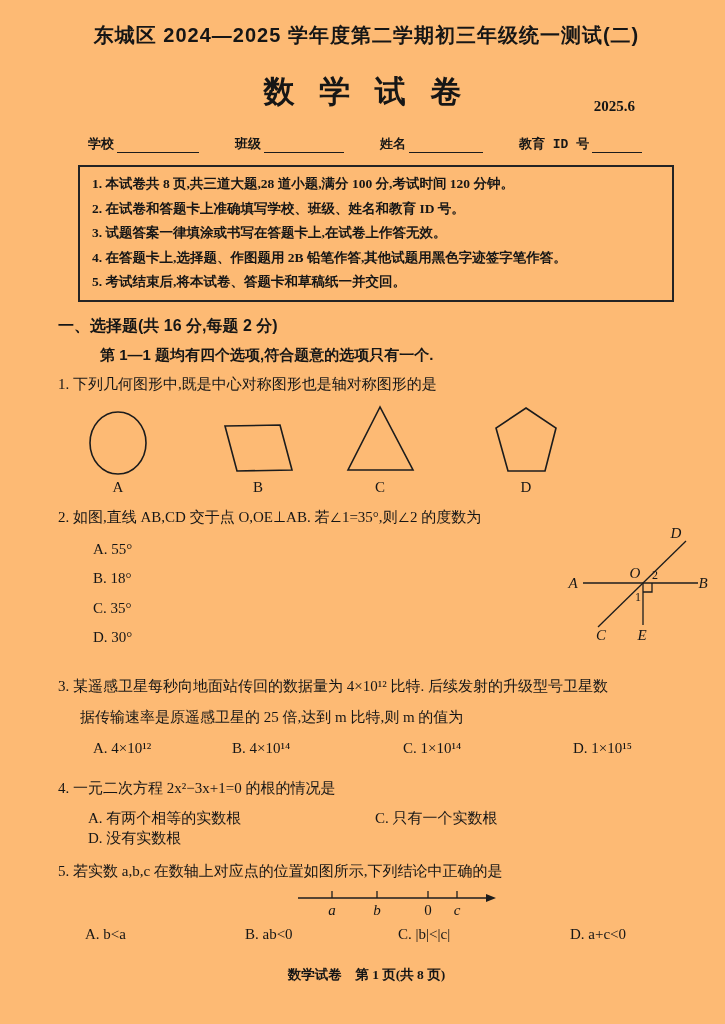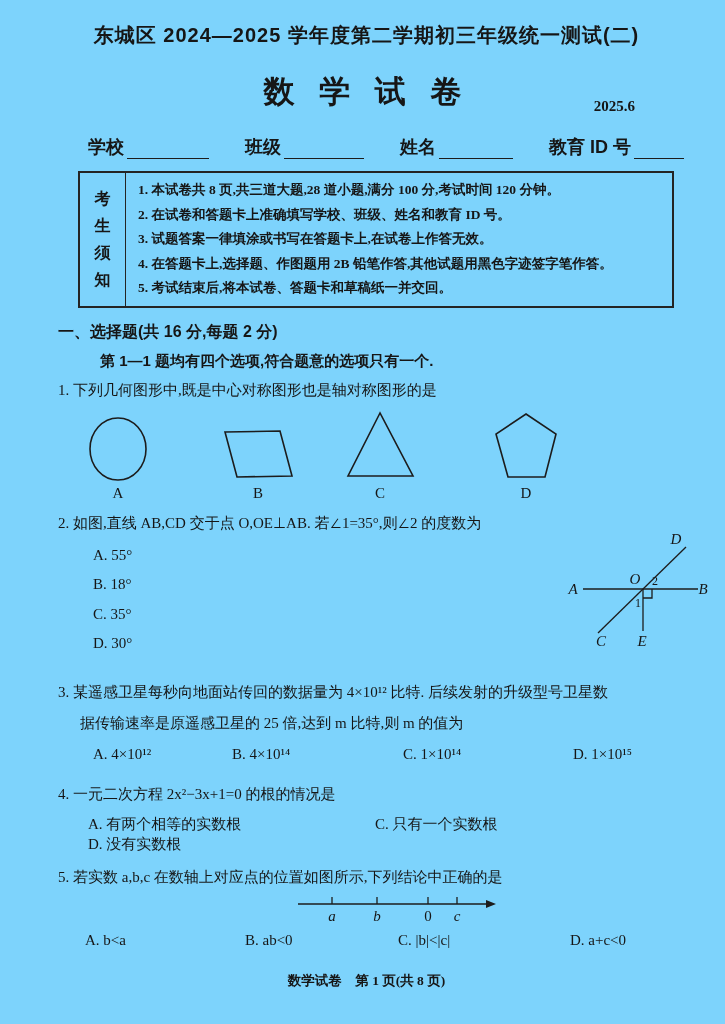--- a/index.html
+++ b/index.html
@@ -1,38 +1,38 @@
 <!DOCTYPE html>
 <html><head>
 <meta charset="utf-8">
 <style>
   * { margin: 0; padding: 0; box-sizing: border-box; }
   html, body { background: #e9e9e7; }
   body { width: 725px; font-family: "Liberation Serif", serif; color: #161616; }
   .page {
     position: relative; width: 725px; height: 1024px;
-    background: #7dd3fc; overflow: hidden;
+    background: #fdba74; overflow: hidden;
     padding: 14px 50px 0 58px;
   }
   
   .exam-header {
     text-align: center; font-family: "Liberation Sans", sans-serif;
     font-weight: bold; font-size: 20px; letter-spacing: 1px; margin-top: 8px;
   }
   .title-row { position: relative; margin-top: 22px; height: 44px; }
   .paper-title {
     text-align: center; font-family: "Liberation Sans", sans-serif;
     font-weight: bold; font-size: 31px; letter-spacing: 8px;
   }
   .exam-date { position: absolute; right: 40px; bottom: 0; font-size: 15px; font-weight: bold; }
   
   .fields-row { display: flex; margin-top: 20px; padding-left: 30px; align-items: flex-end; }
   .field { display: flex; align-items: flex-end; margin-right: 36px; }
   .field:last-child { margin-right: 0; }
-  .flabel { font-family: Liberation Sans, sans-serif; font-weight: bold; font-size: 18px; white-space: nowrap; }
+  .flabel { font-family: Liberation Mono, monospace; font-weight: bold; font-size: 13px; white-space: nowrap; }
   .fline { display: inline-block; border-bottom: 1.4px solid #1c1c1c; height: 17px; margin-left: 3px; }
   .w80 { width: 82px; } .w78 { width: 80px; } .w72 { width: 74px; } .w52 { width: 50px; }
   
   .notice-box {
     display: flex; margin-top: 12px; margin-left: 20px; width: 596px;
     border: 2px solid #242424; min-height: 132px;
   }
   .notice-side {
     width: 46px; border-right: 1.6px solid #242424;
     display: flex; align-items: center; justify-content: center;
@@ -99,23 +99,20 @@
       <span class="flabel">姓名</span>
         <span class="fline w72"></span>
     </div>
     <div class="field">
       <span class="flabel">教育 ID 号</span>
         <span class="fline w52"></span>
     </div>
   </div>
 
   <div class="notice-box">
-    <div class="notice-side">
-      <div class="notice-side-inner">考生须知</div>
-    </div>
     <div class="notice-items">
       <div class="notice-item">1. 本试卷共 8 页,共三道大题,28 道小题,满分 100 分,考试时间 120 分钟。</div>
       <div class="notice-item">2. 在试卷和答题卡上准确填写学校、班级、姓名和教育 ID 号。</div>
       <div class="notice-item">3. 试题答案一律填涂或书写在答题卡上,在试卷上作答无效。</div>
       <div class="notice-item">4. 在答题卡上,选择题、作图题用 2B 铅笔作答,其他试题用黑色字迹签字笔作答。</div>
       <div class="notice-item">5. 考试结束后,将本试卷、答题卡和草稿纸一并交回。</div>
     </div>
   </div>
 
   <div class="section-title">一、选择题(共 16 分,每题 2 分)</div>

